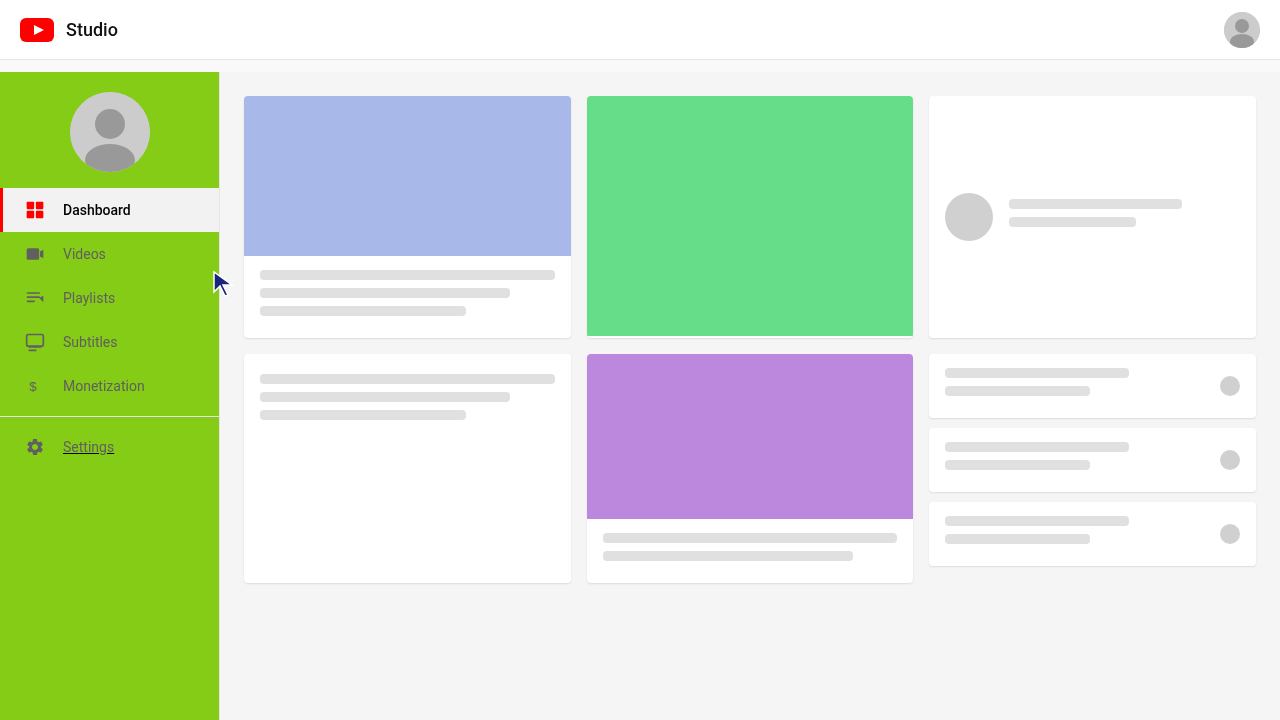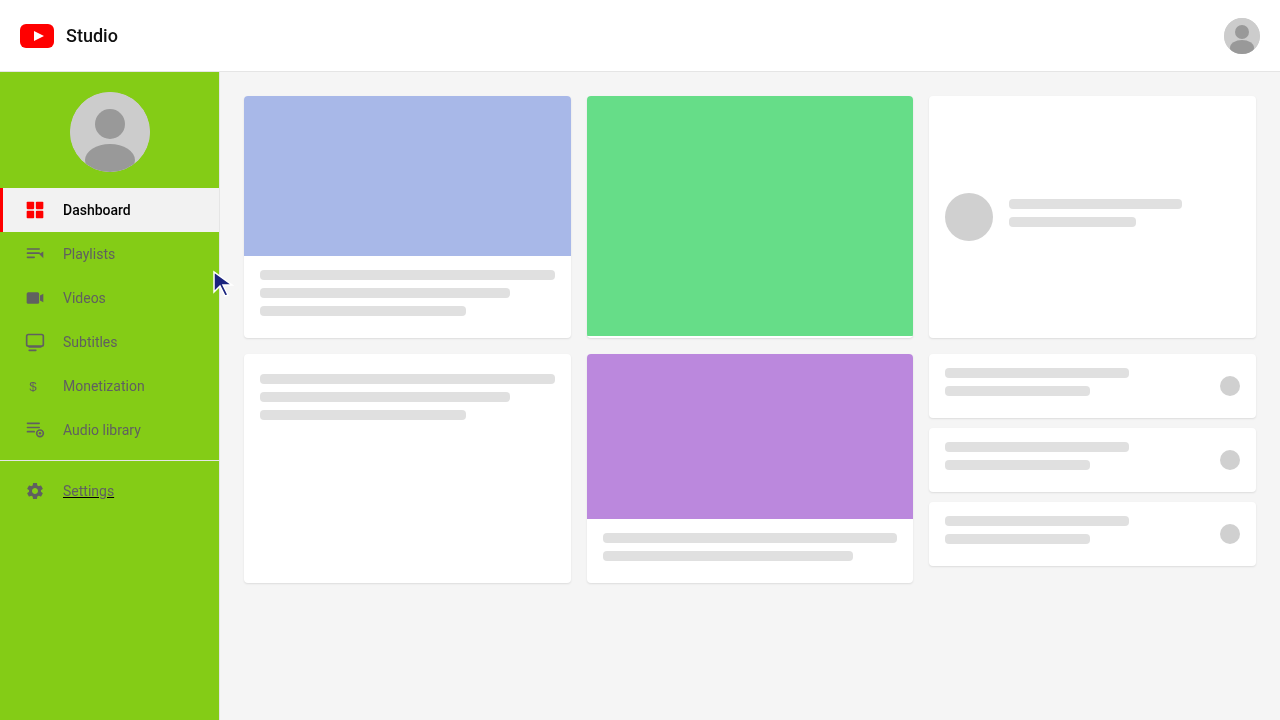--- a/index.html
+++ b/index.html
@@ -2,21 +2,21 @@
 <html><head>
   <meta charset="utf-8">
   <style>
     * { margin: 0; padding: 0; box-sizing: border-box; }
     body { font-family: 'Roboto', Arial, sans-serif; background: #f9f9f9; width: 1280px; height: 720px; overflow: hidden; }
 
     
     .header {
       position: fixed;
       top: 0; left: 0; right: 0;
-      height: 72px;
+      height: 60px;
       background: #fff;
       display: flex;
       align-items: center;
       justify-content: space-between;
       padding: 0 20px;
       border-bottom: 1px solid #e5e5e5;
       z-index: 100;
     }
     .header-logo {
       display: flex;
@@ -281,37 +281,37 @@
             <rect x="2" y="13" width="9" height="9" rx="1" fill="#ff0000"></rect>
             <rect x="13" y="13" width="9" height="9" rx="1" fill="#ff0000"></rect>
           </svg>
         </span>
         <span>Dashboard</span>
       </div>
 
       <div class="nav-item">
         <span class="nav-icon">
           <svg viewBox="0 0 24 24" width="20" height="20">
+            <rect x="2" y="5" width="15" height="14" rx="2" fill="#606060"></rect>
+            <polygon points="18,9 22,7 22,17 18,15" fill="#606060"></polygon>
+          </svg>
+        </span>
+        <span>Videos</span>
+      </div>
+
+      <div class="nav-item">
+        <span class="nav-icon">
+          <svg viewBox="0 0 24 24" width="20" height="20">
             <rect x="2" y="5" width="16" height="2" rx="1" fill="#606060"></rect>
             <rect x="2" y="10" width="16" height="2" rx="1" fill="#606060"></rect>
             <rect x="2" y="15" width="10" height="2" rx="1" fill="#606060"></rect>
             <polygon points="17,12 22,9 22,17" fill="#606060"></polygon>
           </svg>
         </span>
         <span>Playlists</span>
-      </div>
-
-      <div class="nav-item">
-        <span class="nav-icon">
-          <svg viewBox="0 0 24 24" width="20" height="20">
-            <rect x="2" y="5" width="15" height="14" rx="2" fill="#606060"></rect>
-            <polygon points="18,9 22,7 22,17 18,15" fill="#606060"></polygon>
-          </svg>
-        </span>
-        <span>Videos</span>
       </div>
 
 
 
       <div class="nav-item">
         <span class="nav-icon">
           <svg viewBox="0 0 24 24" width="20" height="20">
             <rect x="2" y="3" width="20" height="14" rx="2" fill="none" stroke="#606060" stroke-width="2"></rect>
             <rect x="4" y="17" width="16" height="2" rx="1" fill="#606060"></rect>
             <rect x="4" y="21" width="10" height="2" rx="1" fill="#606060"></rect>
@@ -323,32 +323,20 @@
       <div class="nav-item">
         <span class="nav-icon">
           <svg viewBox="0 0 24 24" width="20" height="20">
             <text x="5" y="18" font-size="16" fill="#606060" font-family="Arial">$</text>
           </svg>
         </span>
         <span>Monetization</span>
       </div>
 
 
-      <div class="nav-item">
-        <span class="nav-icon">
-          <svg viewBox="0 0 24 24" width="20" height="20">
-            <rect x="2" y="3" width="16" height="2" rx="1" fill="#606060"></rect>
-            <rect x="2" y="8" width="16" height="2" rx="1" fill="#606060"></rect>
-            <rect x="2" y="13" width="10" height="2" rx="1" fill="#606060"></rect>
-            <circle cx="18" cy="16" r="4" fill="none" stroke="#606060" stroke-width="2"></circle>
-            <circle cx="18" cy="16" r="1.5" fill="#606060"></circle>
-          </svg>
-        </span>
-        <span>Audio library</span>
-      </div>
 
       <div class="nav-divider"></div>
 
       <div class="sidebar-bottom">
 
         <div class="nav-item">
           <span class="nav-icon">
             <svg viewBox="0 0 24 24" width="20" height="20">
               <path d="M19.14 12.94c.04-.3.06-.61.06-.94 0-.32-.02-.64-.07-.94l2.03-1.58c.18-.14.23-.41.12-.61l-1.92-3.32c-.12-.22-.37-.29-.59-.22l-2.39.96c-.5-.38-1.03-.7-1.62-.94l-.36-2.54c-.04-.24-.24-.41-.48-.41h-3.84c-.24 0-.43.17-.47.41l-.36 2.54c-.59.24-1.13.57-1.62.94l-2.39-.96c-.22-.08-.47 0-.59.22L2.74 8.87c-.12.21-.08.47.12.61l2.03 1.58c-.05.3-.09.63-.09.94s.02.64.07.94l-2.03 1.58c-.18.14-.23.41-.12.61l1.92 3.32c.12.22.37.29.59.22l2.39-.96c.5.38 1.03.7 1.62.94l.36 2.54c.05.24.24.41.48.41h3.84c.24 0 .44-.17.47-.41l.36-2.54c.59-.24 1.13-.56 1.62-.94l2.39.96c.22.08.47 0 .59-.22l1.92-3.32c.12-.22.07-.47-.12-.61l-2.01-1.58zM12 15.6c-1.98 0-3.6-1.62-3.6-3.6s1.62-3.6 3.6-3.6 3.6 1.62 3.6 3.6-1.62 3.6-3.6 3.6z" fill="#606060"></path>
             </svg>

